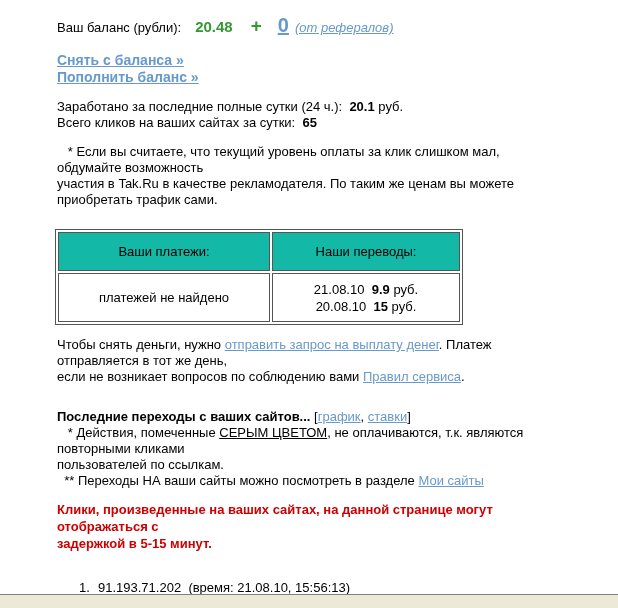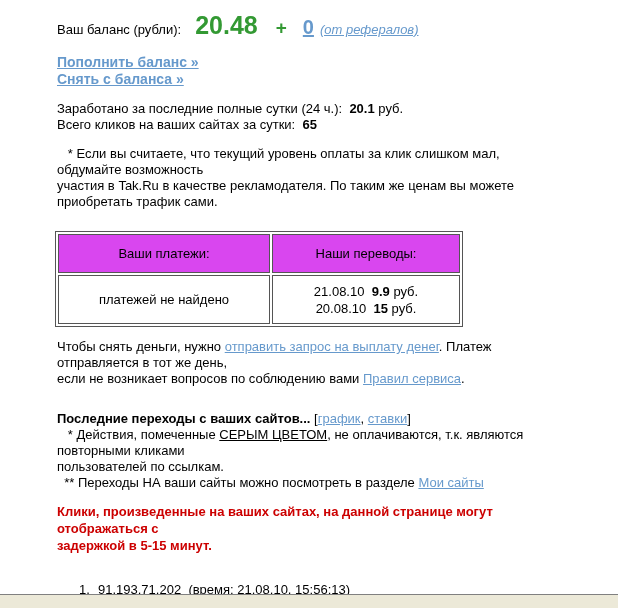--- a/index.html
+++ b/index.html
@@ -10,21 +10,21 @@
     font-family: "Liberation Sans", sans-serif;
     font-size: 13px; line-height: 16px;
   }
   .content { padding: 12px 0 0 57px; width: 560px; }
 
   .lnk { color: #6699CC; text-decoration: underline; cursor: pointer; }
   .lnk-bold { font-weight: bold; }
 
   
   .balance-row { line-height: 26px; white-space: nowrap; }
-  .balance-amount { color: #339933; font-weight: bold; font-size: 25px; margin-left: 14px; }
+  .balance-amount { color: #339933; font-weight: bold; font-size: 15px; margin-left: 14px; }
   .balance-plus { color: #339933; font-weight: bold; font-size: 19px; margin: 0 16px 0 18px; }
   .ref-amount { font-size: 20px; font-weight: bold; }
   .ref-label { margin-left: 6px; font-style: italic; }
   .help-line { margin-left: 18px; line-height: 16px; }
 
   .action-links { margin-top: 11px; }
   .action-links div { line-height: 17px; }
   .action-links .lnk { font-weight: bold; font-size: 14px; }
 
   .stats { margin-top: 13px; }
@@ -33,21 +33,21 @@
   .preline { white-space: pre-line; }
   .adv-note { margin-top: 13px; }
 
   table.payments {
     margin-top: 21px; margin-left: -2px;
     border-collapse: separate; border-spacing: 2px;
     border: 1px solid #555; background: #fff;
     width: 408px; font-size: 13px;
   }
   table.payments th {
-    background: #d946ef; border: 1px solid #555;
+    background: #14b8a6; border: 1px solid #555;
     font-weight: normal; text-align: center; height: 39px; padding: 2px 6px;
   }
   table.payments td { border: 1px solid #555; text-align: center; height: 49px; padding: 2px 6px; }
   .transfer-line { line-height: 17px; }
 
   .withdraw-note { margin-top: 12px; }
 
   .transitions-header { margin-top: 24px; }
   .transitions-title { font-weight: bold; }
   .gray-text { color: #000000; text-decoration: underline; }
@@ -66,22 +66,22 @@
 </head>
 <body>
 
 <div class="content">
 
   <div class="balance-row">
     <span>Ваш баланс (рубли):</span><span class="balance-amount">20.48</span><span class="balance-plus">+</span><span class="lnk ref-amount">0</span><span class="lnk ref-label">(от рефералов)</span>
   </div>
 
   <div class="action-links">
+    <div><span class="lnk">Снять с баланса »</span></div>
     <div><span class="lnk">Пополнить баланс »</span></div>
-    <div><span class="lnk">Снять с баланса »</span></div>
   </div>
 
   <div class="stats">
     <div>
       <span>Заработано за последние полные сутки (24 ч.):</span>&nbsp;&nbsp;<b class="val">20.1</b>&nbsp;<span>руб.</span>
     </div>
     <div>
       <span>Всего кликов на ваших сайтах за сутки:</span>&nbsp;&nbsp;<b class="val">65</b>
     </div>
   </div>

